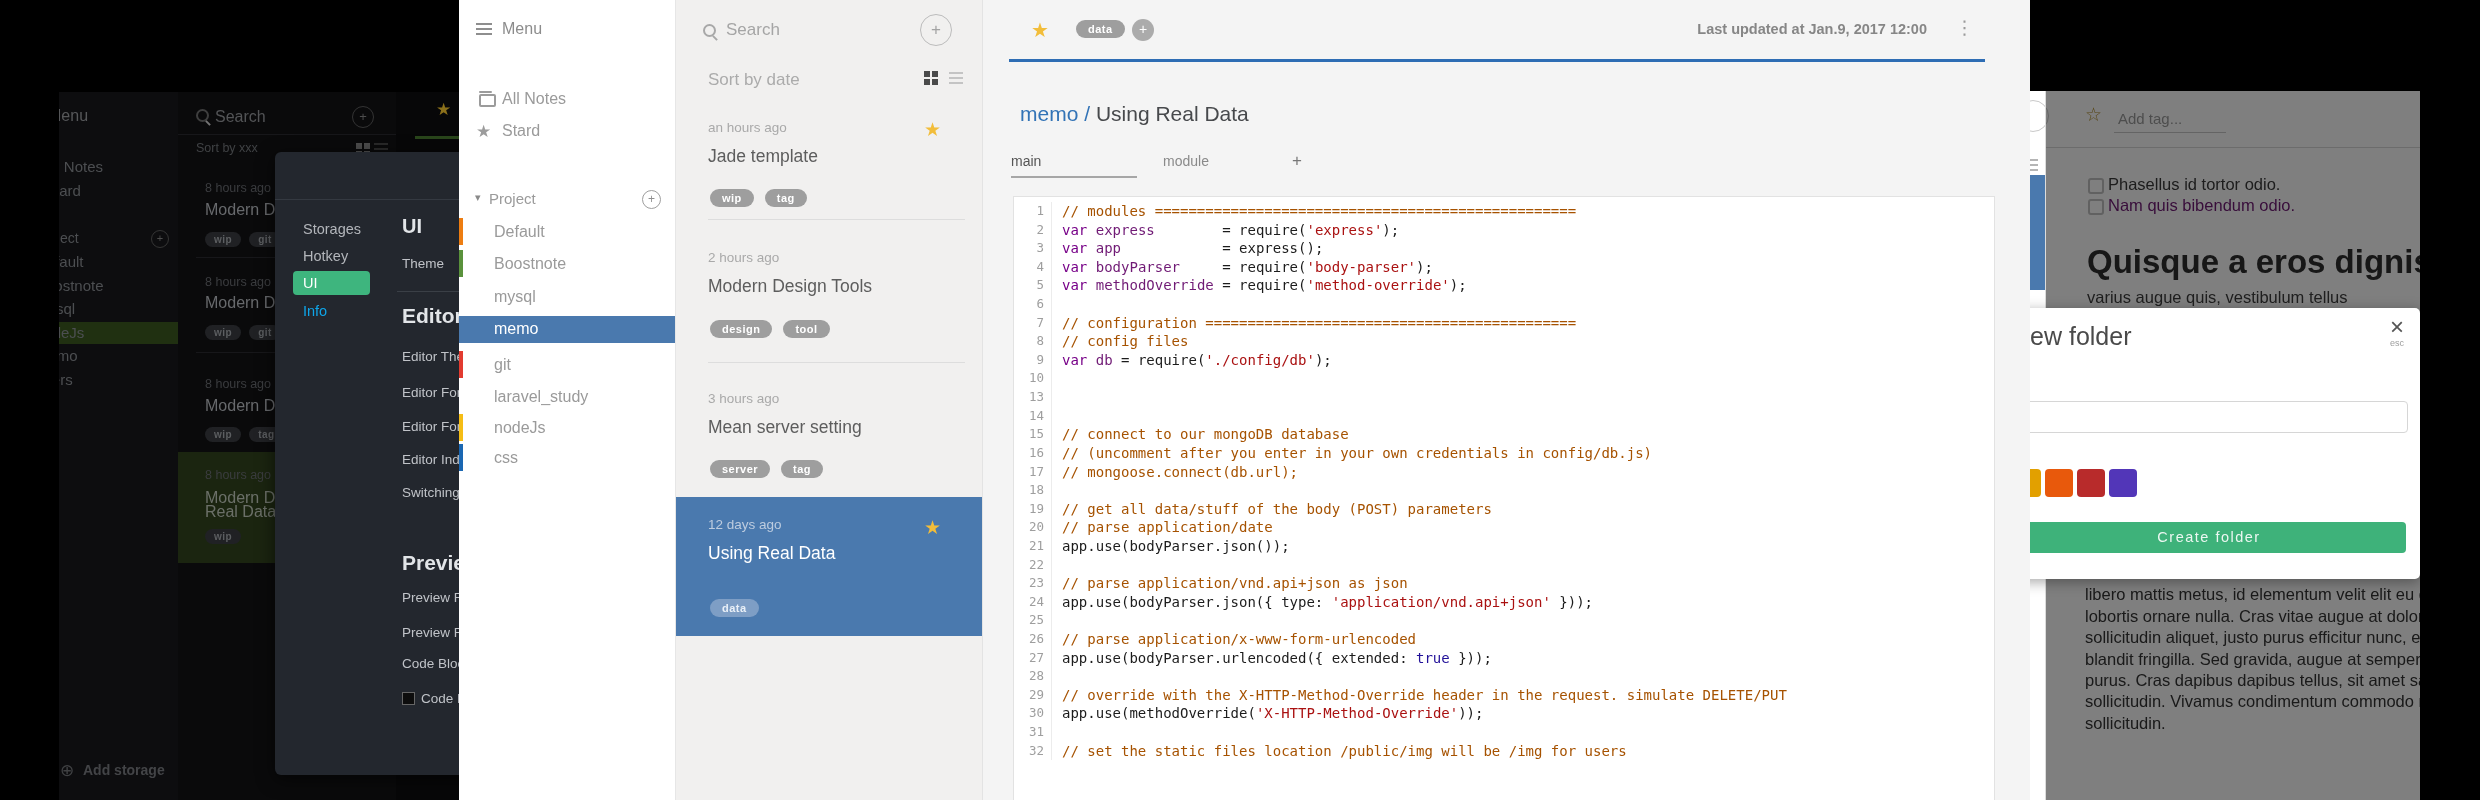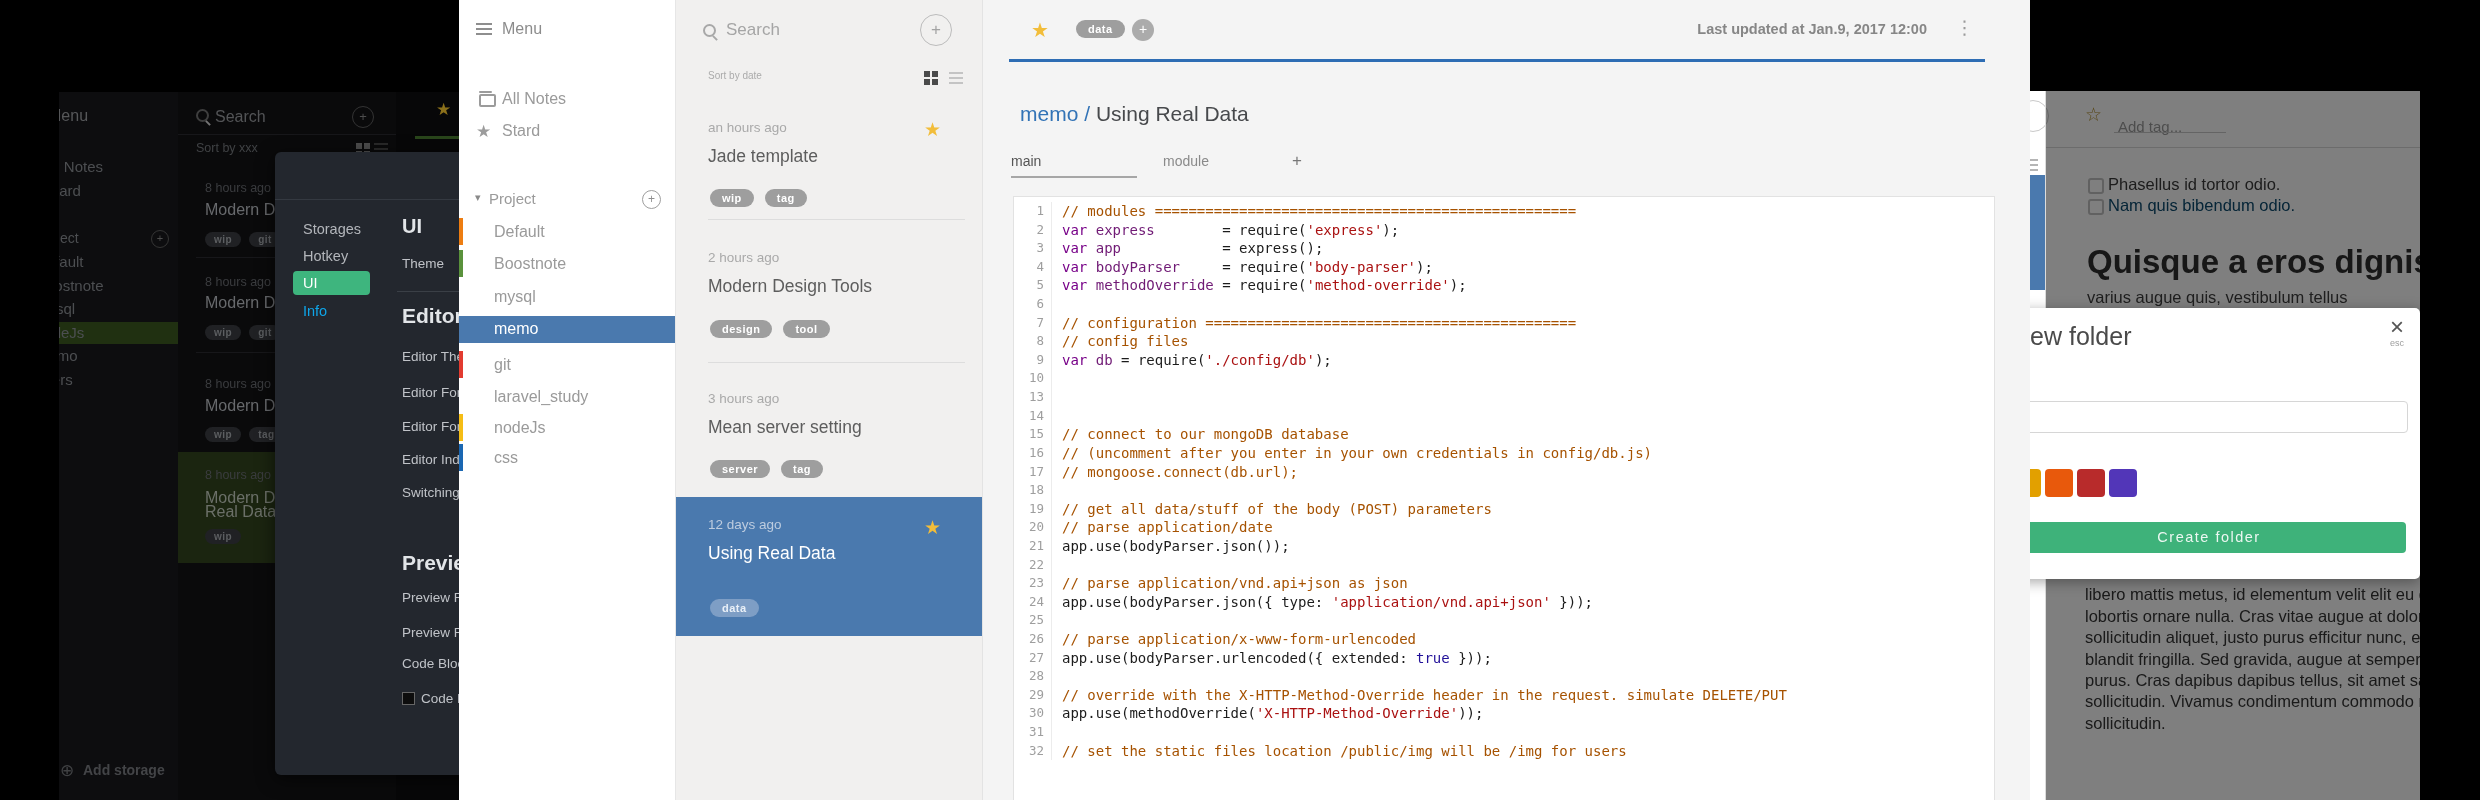--- a/index.html
+++ b/index.html
@@ -198,21 +198,21 @@
           <div class="abs mw-side-label" style="left: 35px; top: 419px;">nodeJs</div>
           <div class="abs" style="left: 0px; top: 444px; width: 4px; height: 27px; background: rgb(26, 103, 178);"></div>
           <div class="abs mw-side-label" style="left: 35px; top: 449px;">css</div>
         </div>
     </div>
 
     <div id="mw-list">
       <span class="abs mag" style="left:27px;top:24px;"></span>
       <div class="abs" style="left:50px;top:20px;font-size:17px;color:#a5a5a5;">Search</div>
       <div class="abs circle-btn" style="left:244px;top:14px;width:30px;height:30px;font-size:17px;line-height:29px;">+</div>
-      <div class="abs" style="left:32px;top:70px;font-size:10px;color:#ababab;">Sort by date</div>
+      <div class="abs" style="left:32px;top:70px;font-size:17px;color:#ababab;">Sort by date</div>
       <div class="abs gridicon" style="left:248px;top:71px;">
         <i></i>
           <i></i>
           <i></i>
           <i></i>
       </div>
       <div class="abs listicon" style="left:273px;top:72px;">
         <i></i>
           <i></i>
           <i></i>
@@ -387,28 +387,28 @@
     <div class="abs" style="left:-13px;top:9px;width:30px;height:30px;border:1.5px solid #c9c9c9;border-radius:50%;"></div>
     <div class="abs listicon" style="left:-6px;top:68px;">
       <i style="background:#b5b5b5;"></i>
         <i style="background:#b5b5b5;"></i>
         <i style="background:#b5b5b5;"></i>
     </div>
     <div class="abs" style="left:0;top:84px;width:15px;height:115px;background:#4a79ae;"></div>
     <div class="abs" style="left:15px;top:0;width:1px;height:709px;background:#dcdcdc;"></div>
 
     <div class="abs" style="left:55px;top:12px;font-size:19px;color:#b08e2e;">☆</div>
-    <div class="abs nowrap" style="left:88px;top:19px;font-size:15px;color:#9b9b9b;margin-top:8px;">Add tag...</div>
+    <div class="abs nowrap" style="left:88px;top:19px;font-size:15px;color:#9b9b9b;">Add tag...</div>
     <div class="abs" style="left:84px;top:41px;width:112px;height:1px;background:#c8c8c8;"></div>
     <div class="abs" style="left:16px;top:56px;width:374px;height:1px;background:#d8d8d8;"></div>
     <div id="rw-checklist">
         <div class="abs" style="left: 58px; top: 87px; width: 12px; height: 12px; border: 2px solid rgb(194, 194, 194); border-radius: 3px; background: rgb(255, 255, 255);"></div>
         <div class="abs" style="left: 78px; top: 84px; font-size: 16.5px; color: rgb(59, 59, 59); white-space: nowrap;">Phasellus id tortor odio.</div>
         <div class="abs" style="left: 58px; top: 108px; width: 12px; height: 12px; border: 2px solid rgb(194, 194, 194); border-radius: 3px; background: rgb(255, 255, 255);"></div>
-        <div class="abs" style="left: 78px; top: 105px; font-size: 16.5px; color: #0c4a6e; white-space: nowrap;">Nam quis bibendum odio.</div>
+        <div class="abs" style="left: 78px; top: 105px; font-size: 16.5px; color: #701a75; white-space: nowrap;">Nam quis bibendum odio.</div>
       </div>
     <div class="abs nowrap" style="left:57px;top:152px;font-size:33px;font-weight:bold;color:#2e2e2e;">Quisque a eros dignissim</div>
     <div class="abs nowrap" style="left:57px;top:197px;font-size:16.5px;color:#3e3e3e;">varius augue quis, vestibulum tellus</div>
     <div id="rw-paralines">
         <div class="abs rw-para" style="left: 55px; top: 494px;">libero mattis metus, id elementum velit elit eu diam. Prae</div>
         <div class="abs rw-para" style="left: 55px; top: 516px;">lobortis ornare nulla. Cras vitae augue at dolor scelerisqu</div>
         <div class="abs rw-para" style="left: 55px; top: 537px;">sollicitudin aliquet, justo purus efficitur nunc, eget lacinia</div>
         <div class="abs rw-para" style="left: 55px; top: 559px;">blandit fringilla. Sed gravida, augue at semper varius, nib</div>
         <div class="abs rw-para" style="left: 55px; top: 580px;">purus. Cras dapibus dapibus tellus, sit amet sagittis nisl p</div>
         <div class="abs rw-para" style="left: 55px; top: 601px;">sollicitudin. Vivamus condimentum commodo metus in t</div>

